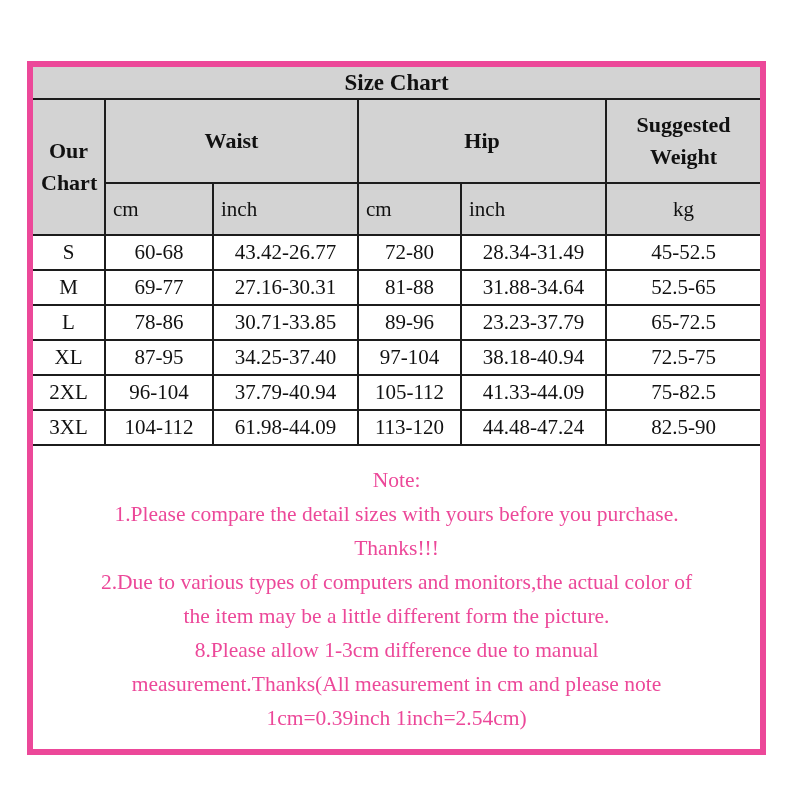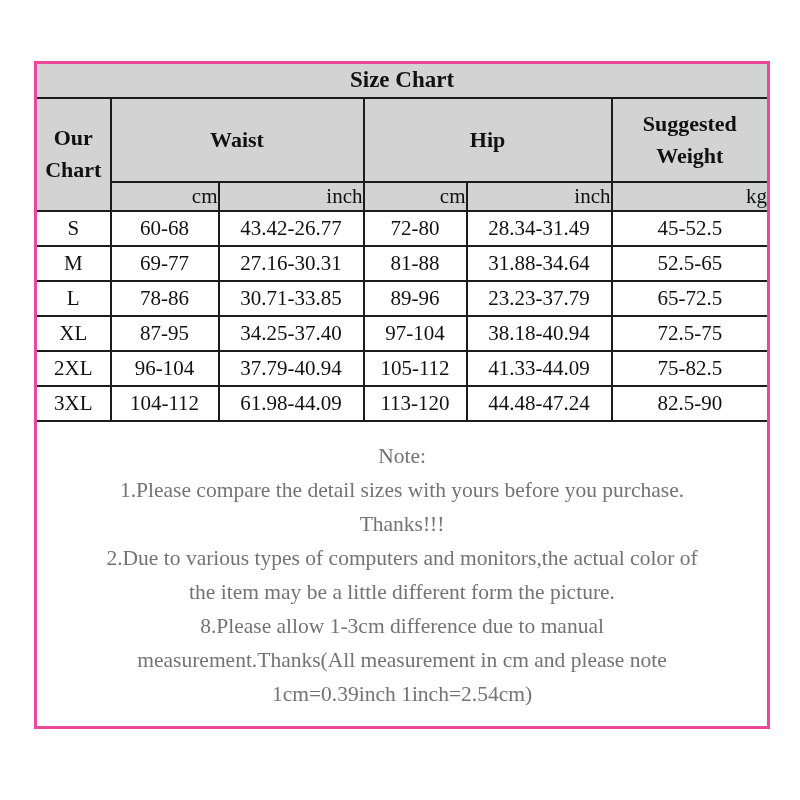--- a/index.html
+++ b/index.html
@@ -9,25 +9,25 @@
     font-family: "Liberation Serif", "DejaVu Serif", serif;
     overflow: hidden;
   }
   .canvas {
     position: relative;
     width: 800px; height: 800px;
     background: #ffffff;
   }
   table.size-chart {
     position: absolute;
-    left: 34px; top: 61px;
+    left: 27px; top: 61px;
     width: 733px;
     border-collapse: collapse;
     table-layout: fixed;
-    border: 3px solid #ec4899;
+    border: 6px solid #ec4899;
     color: #111111;
   }
   table.size-chart th, table.size-chart td {
     border: 2px solid #1c1c1c;
   }
   .title-row th {
     height: 35px;
     background: #d3d3d3;
     font-size: 23px;
     font-weight: bold;
@@ -38,26 +38,25 @@
     height: 84px;
     background: #d3d3d3;
     font-size: 22px;
     font-weight: bold;
     text-align: center;
     vertical-align: middle;
     line-height: 1.45;
     padding: 0 8px;
   }
   .unit-row th {
-    height: 29px;
+    height: 52px;
     background: #d3d3d3;
     font-size: 21px;
     font-weight: normal;
     vertical-align: middle;
-    text-align: right;
   }
   .unit-left { text-align: left; padding-left: 7px; }
   .unit-center { text-align: center; margin-left: 36px; }
   tbody.data-rows td {
     height: 35px;
     background: #ffffff;
     font-size: 21px;
     text-align: center;
     vertical-align: middle;
     white-space: nowrap;
@@ -65,21 +64,21 @@
   td.note-cell {
     height: 307px;
     background: #ffffff;
     vertical-align: top;
     padding-top: 17px;
   }
   .note-line {
     text-align: center;
     font-size: 21.5px;
     line-height: 34px;
-    color: #737373;
+    color: #ec4899;
     white-space: nowrap;
   }
 </style>
 </head>
 <body>
 
 <div class="canvas">
   <table class="size-chart">
     <colgroup>
       <col style="width:75px">

